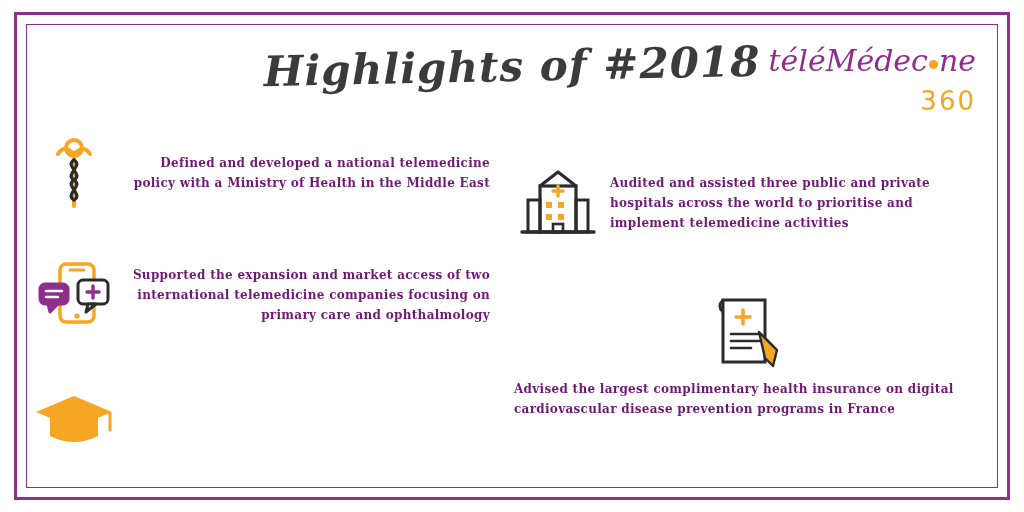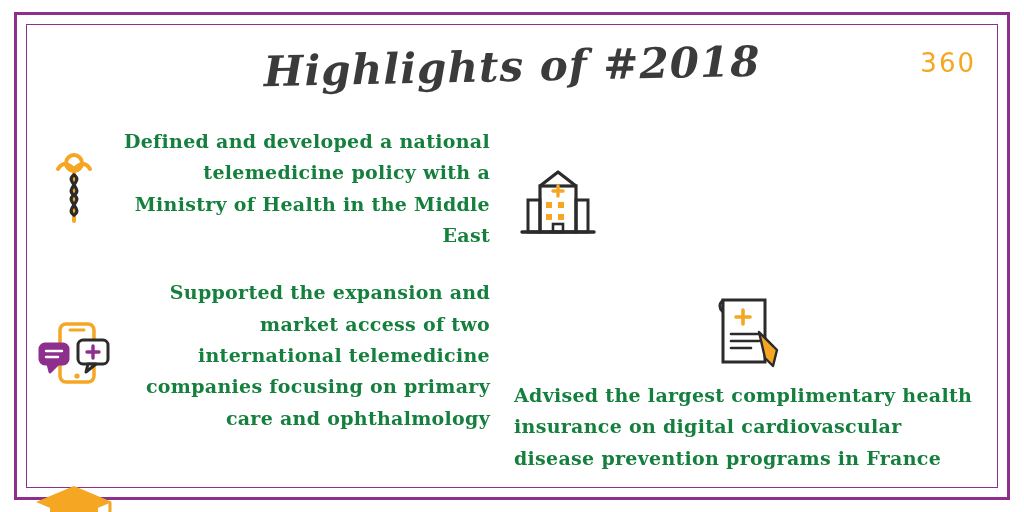--- a/index.html
+++ b/index.html
@@ -78,21 +78,21 @@
     border-radius: 50%;
     background: #f5a623;
     margin: 0 1px 2px 1px;
     vertical-align: baseline;
   }
   .logo-num {
     font-family: "DejaVu Sans", sans-serif;
     font-size: 26px;
     color: #f5a623;
     letter-spacing: 2px;
-    margin-top: 4px;
+    margin-top: 12px;
   }
 
   
   .col {
     position: absolute;
     width: 470px;
   }
   .col-left { left: 26px; top: 126px; }
   .col-right { left: 510px; top: 156px; }
 
@@ -106,39 +106,40 @@
     width: 96px;
     height: 96px;
     display: flex;
     align-items: center;
     justify-content: center;
   }
   .item .text {
     flex: 1 1 auto;
     font-family: "DejaVu Serif", serif;
     font-weight: bold;
-    font-size: 19px;
+    font-size: 12px;
     line-height: 1.65;
-    color: #15803d;
+    color: #701a75;
     letter-spacing: 0.3px;
   }
   .item.right-text .text { text-align: right; padding-right: 6px; }
   .item.left-text .text { text-align: left; padding-left: 4px; }
 </style>
 </head>
 <body>
 
 <div class="poster">
 
   <div class="frame-outer"></div>
   <div class="frame-inner"></div>
 
   <div class="title">Highlights of #2018</div>
 
   <div class="logo">
+    <div class="logo-word"><span>téléMédec</span><span class="logo-dot"></span><span>ne</span></div>
     <div class="logo-num">360</div>
   </div>
 
   <div class="col col-left">
 
     <div class="item right-text">
       <div class="icon">
         <svg width="80" height="80" viewBox="0 0 80 80">
           <circle cx="40" cy="14" r="8" fill="none" stroke="#f5a623" stroke-width="4"></circle>
           <path d="M24 20 Q30 10 40 20 Q50 10 56 20" fill="none" stroke="#f5a623" stroke-width="4" stroke-linecap="round"></path>
@@ -193,20 +194,21 @@
           <rect x="14" y="40" width="12" height="32" fill="none" stroke="#2b2b2b" stroke-width="3"></rect>
           <rect x="62" y="40" width="12" height="32" fill="none" stroke="#2b2b2b" stroke-width="3"></rect>
           <rect x="32" y="42" width="6" height="6" fill="#f5a623"></rect>
           <rect x="44" y="42" width="6" height="6" fill="#f5a623"></rect>
           <rect x="32" y="54" width="6" height="6" fill="#f5a623"></rect>
           <rect x="44" y="54" width="6" height="6" fill="#f5a623"></rect>
           <rect x="39" y="64" width="10" height="8" fill="none" stroke="#2b2b2b" stroke-width="2.6"></rect>
           <line x1="8" y1="72" x2="80" y2="72" stroke="#2b2b2b" stroke-width="3.4" stroke-linecap="round"></line>
         </svg>
       </div>
+      <div class="text">Audited and assisted three public and private hospitals across the world to prioritise and implement telemedicine activities</div>
     </div>
 
     <div class="item left-text" style="margin-top:32px;flex-direction:column;">
       <div class="icon">
         <svg width="84" height="88" viewBox="0 0 84 88">
           <path d="M20 12 L62 12 L62 74 L20 74 Z" fill="#ffffff" stroke="#2b2b2b" stroke-width="3"></path>
           <path d="M20 12 Q14 18 20 24" fill="none" stroke="#2b2b2b" stroke-width="3"></path>
           <line x1="40" y1="22" x2="40" y2="36" stroke="#f5a623" stroke-width="3.6" stroke-linecap="round"></line>
           <line x1="33" y1="29" x2="47" y2="29" stroke="#f5a623" stroke-width="3.6" stroke-linecap="round"></line>
           <line x1="28" y1="46" x2="56" y2="46" stroke="#2b2b2b" stroke-width="2.6" stroke-linecap="round"></line>

